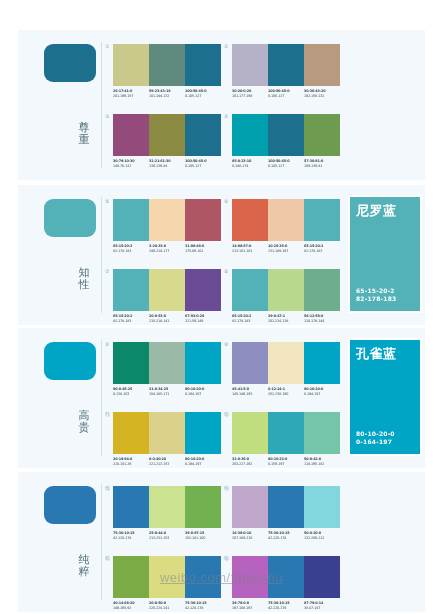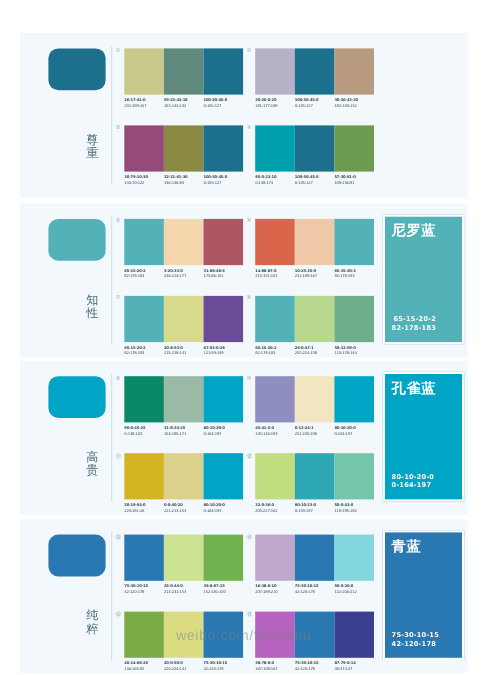--- a/index.html
+++ b/index.html
@@ -129,20 +129,21 @@
   .wm-bottom {
     position: absolute;
     left: 0; top: 570px;
     width: 443px;
     text-align: center;
     font-size: 13px;
     color: rgba(120,130,138,0.5);
     font-family: "Liberation Sans", sans-serif;
     letter-spacing: 0.5px;
     pointer-events: none;
+    text-decoration: underline;
   }
 </style>
 </head>
 <body>
 
 <div id="page">
     <div class="theme-row" style="top: 472px; height: 140px;">
       <div class="row-bg"></div>
       <div class="theme-chip" style="top: 14px; background: rgb(42, 120, 178);"></div>
       <div class="theme-label" style="top: 82px; white-space: pre;">纯
@@ -229,27 +230,20 @@
           <div class="code">
             <span class="cmyk">75-30-10-15</span>
             <span class="rgb">42-120-178</span>
           </div>
           <div class="code">
             <span class="cmyk">87-79-0-14</span>
             <span class="rgb">38-47-147</span>
           </div>
         </div>
       </div>
-      <div class="feature" style="top: 10px; height: 118px; background: rgb(42, 120, 178);">
-        <div class="feature-name">青蓝</div>
-        <div class="feature-codes">
-          <div>75-30-10-15</div>
-          <div>42-120-178</div>
-        </div>
-      </div>
     </div>
     <div class="theme-row" style="top: 328px; height: 140px;">
       <div class="row-bg"></div>
       <div class="theme-chip" style="top: 14px; background: rgb(0, 164, 197);"></div>
       <div class="theme-label" style="top: 82px; white-space: pre;">高
 贵</div>
       <div class="theme-divider" style="top: 12px; height: 116px;"></div>
       <div class="group" style="left: 113px; top: 14px;">
         <div class="group-num">⑨</div>
         <div class="swatches">
@@ -433,21 +427,21 @@
           <div class="code">
             <span class="cmyk">29-0-47-1</span>
             <span class="rgb">202-224-138</span>
           </div>
           <div class="code">
             <span class="cmyk">58-12-59-0</span>
             <span class="rgb">110-178-144</span>
           </div>
         </div>
       </div>
-      <div class="feature" style="top: 10px; height: 118px; background: rgb(82, 178, 183); text-align: right;">
+      <div class="feature" style="top: 10px; height: 118px; background: rgb(82, 178, 183);">
         <div class="feature-name">尼罗蓝</div>
         <div class="feature-codes">
           <div>65-15-20-2</div>
           <div>82-178-183</div>
         </div>
       </div>
     </div>
     <div class="theme-row" style="top: 30px; height: 150px;">
       <div class="row-bg"></div>
       <div class="theme-chip" style="top: 14px; background: rgb(29, 111, 142);"></div>

